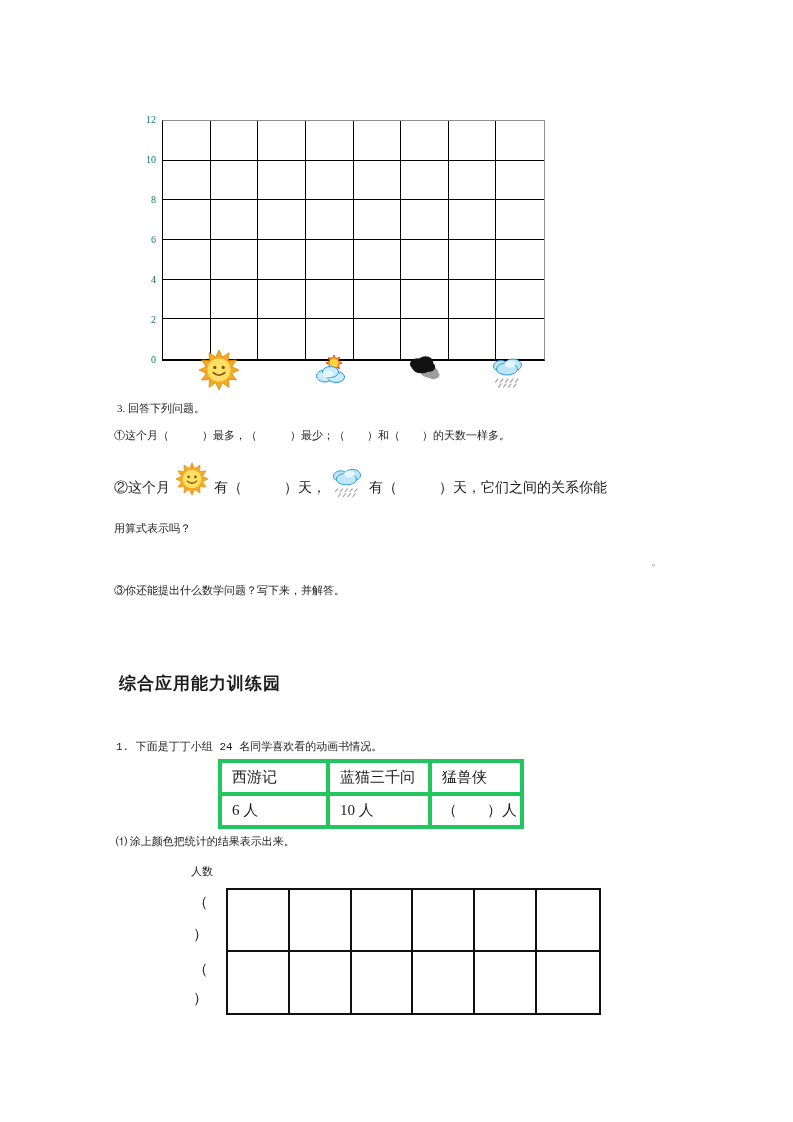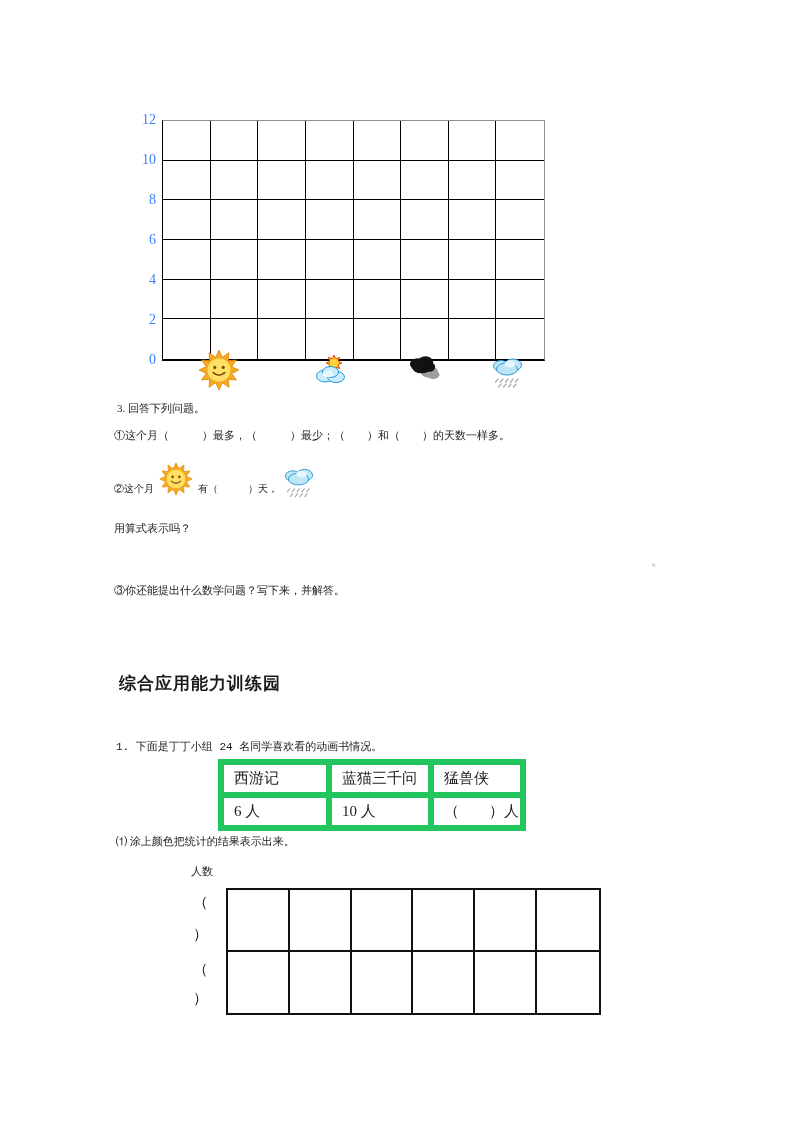--- a/index.html
+++ b/index.html
@@ -17,54 +17,54 @@
     position:absolute; left:162px; top:120px; width:383px; height:241px;
     display:grid; grid-template-columns:repeat(8,1fr); grid-template-rows:repeat(6,1fr);
     border-top:1px solid #8f8f8f; border-right:1px solid #8f8f8f;
     border-left:1px solid #000; border-bottom:2px solid #000;
   }
   #top-grid .cell { border-right:1px solid #000; border-bottom:1px solid #000; }
   #top-grid .cell.lc { border-right:none; }
   #top-grid .cell.lr { border-bottom:none; }
   .ytick {
     position:absolute; left:118px; width:38px; text-align:right;
-    font-size:14px; line-height:18px; color:#3b82f6;
+    font-size:10px; line-height:18px; color:#0f766e;
   }
   .wicon { position:absolute; display:inline-block; }
   .wicon svg { display:block; width:100%; height:100%; }
   #icon-sun-axis    { left:198px; top:349px; width:42px; height:42px; }
   #icon-partly-axis { left:314px; top:354px; width:34px; height:32px; }
   #icon-dark-axis   { left:406px; top:352px; width:35px; height:30px; }
   #icon-rain-axis   { left:491px; top:354px; width:34px; height:35px; }
 
   
   #q3-heading { left:117px; top:399px; }
   #q3-item1   { left:114px; top:426px;text-align:right; }
   #q3-item2 {
     left:114px; top:461px; height:39px;
     display:flex; align-items:flex-end;
   }
-  #q3-item2 .seg { font-size:10px; line-height:19px; white-space:nowrap; padding-bottom:2px; }
+  #q3-item2 .seg { font-size:14px; line-height:19px; white-space:nowrap; padding-bottom:2px;font-family:Liberation Mono, monospace; }
   #q3-item2 .inline-icon { display:inline-block; margin:0 5px; }
   #q3-item2 .inline-icon svg { display:block; width:100%; height:100%; }
   #icon-sun-inline  { width:34px; height:34px; margin-bottom:4px !important; }
   #icon-rain-inline { width:33px; height:37px; }
   #q3-item2-line2 { left:114px; top:519px; }
   #answer-period  { left:651px; top:552px; font-size:13px; color:#8b8b8b; }
   #q3-item3 { left:114px; top:581px; }
 
   
   #section-header {
     left:119px; top:672px; font-size:17px; font-weight:bold; letter-spacing:1px;
     font-family:"Liberation Sans","DejaVu Sans",sans-serif; white-space:nowrap;
   }
   #ex1-title { left:116px; top:738px;font-family:Liberation Mono, monospace; }
   .book-table { position:absolute; left:218px; top:759px; border-collapse:collapse; table-layout:fixed; }
   .book-table td {
-    border:6px solid #22c55e; height:33px; font-size:15px;
+    border:4px solid #22c55e; height:33px; font-size:15px;
     padding:0 0 0 10px; vertical-align:middle; white-space:nowrap;
   }
   #ex1-sub1 { left:116px; top:832px; }
   #grid-title { left:191px; top:862px; }
   #fill-grid {
     position:absolute; left:226px; top:888px; width:375px; height:127px;
     display:grid; grid-template-columns:repeat(6,1fr); grid-template-rows:repeat(2,1fr);
     border:2px solid #111;
   }
   #fill-grid .cell { border-right:2px solid #111; border-bottom:2px solid #111; }
@@ -214,20 +214,21 @@
             <path d="M17 25 l-2.5 3"></path>
           <path d="M22 25 l-2.5 3"></path>
             <path d="M27 25 l-2.5 3"></path>
           <path d="M10 30 l-2.5 3"></path>
             <path d="M15 30 l-2.5 3"></path>
             <path d="M20 30 l-2.5 3"></path>
             <path d="M25 30 l-2.5 3"></path>
         </g>
       </svg>
     </span>
+    <span class="seg">有（　　　）天，它们之间的关系你能</span>
   </div>
 
   <div class="abs txt" id="q3-item2-line2">用算式表示吗？</div>
   <div class="abs" id="answer-period">。</div>
   <div class="abs txt" id="q3-item3">③你还能提出什么数学问题？写下来，并解答。</div>
 
   <div class="abs" id="section-header">综合应用能力训练园</div>
 
   <div class="abs txt" id="ex1-title">1. 下面是丁丁小组 24 名同学喜欢看的动画书情况。</div>
 

